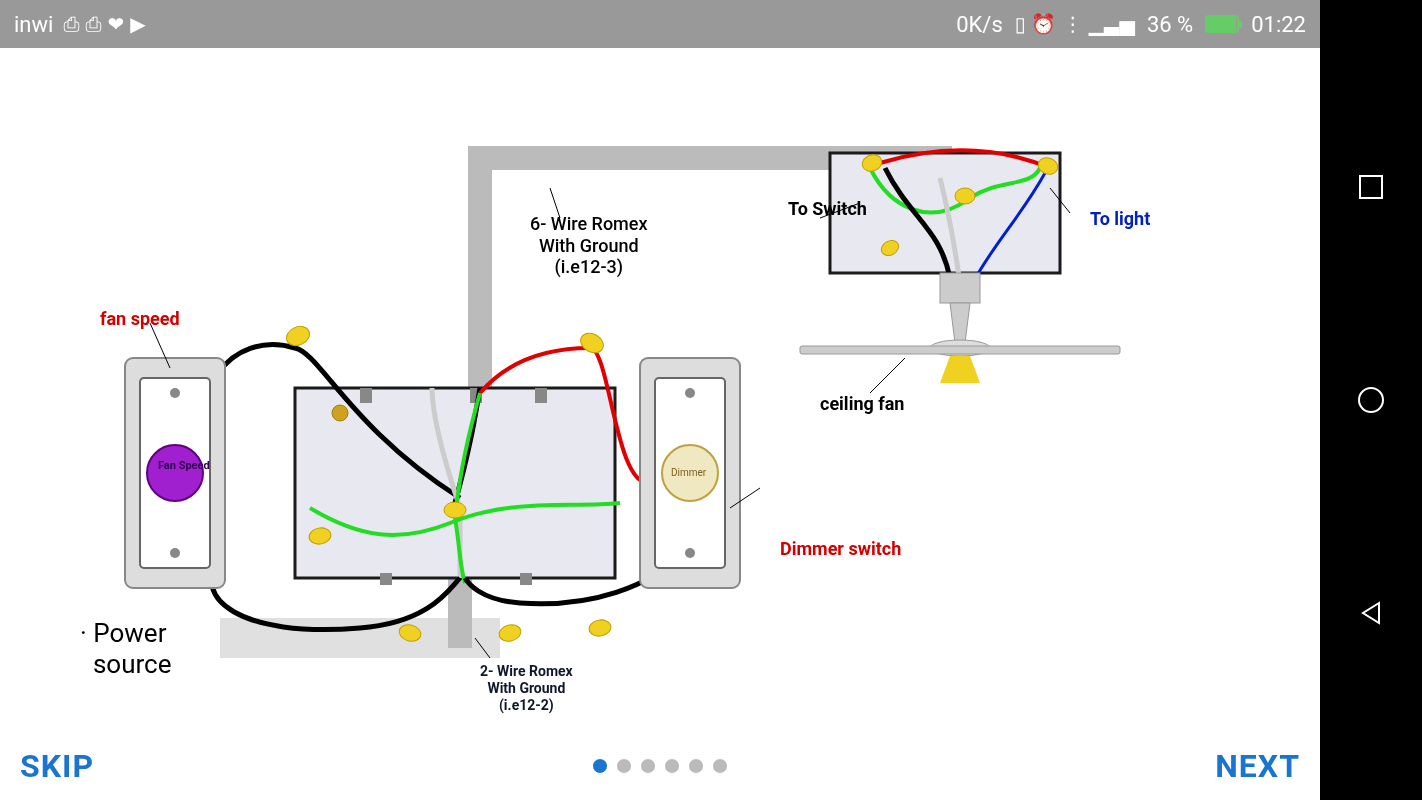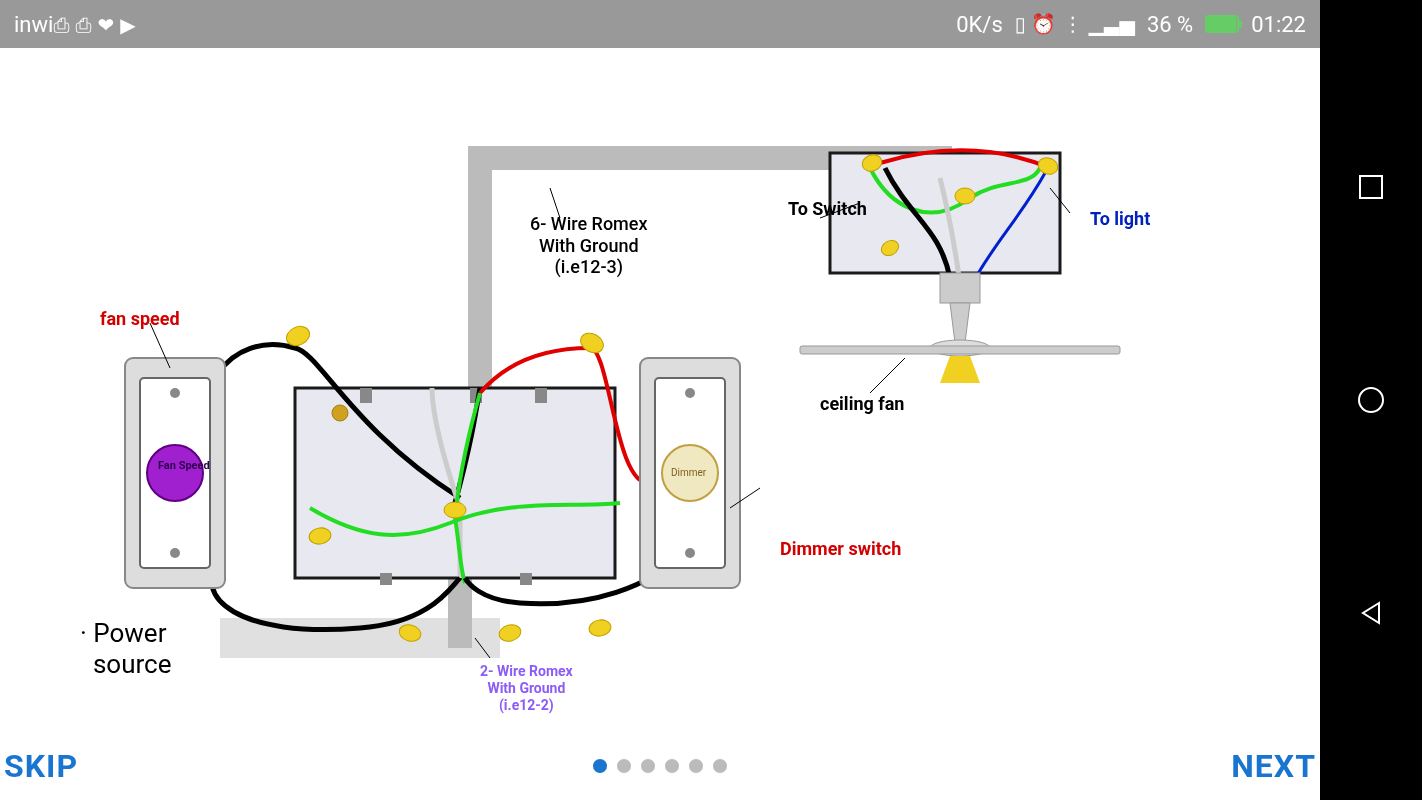--- a/index.html
+++ b/index.html
@@ -39,21 +39,22 @@
   background: #999;
   color: #fff;
   display: flex;
   align-items: center;
   justify-content: space-between;
   padding: 0 14px;
   font-size: 22px;
 }
 .status-left {
   display: flex;
-  align-items: flex-end;
+  align-items: flex-start;
+  gap: 10px;
 }
 .status-right {
   display: flex;
   align-items: center;
   gap: 12px;
 }
 .status-icons {
   display: flex;
   gap: 6px;
   font-size: 20px;
@@ -89,21 +90,21 @@
   font-weight: bold;
   font-size: 18px;
 }
 .label-black {
   color: #000;
   font-size: 18px;
   font-weight: 500;
 }
 .label-small {
   font-size: 14px;
-  color: #8b5cf6;
+  color: #0f172a;
 }
 .junction-box {
   stroke: #1a1a1a;
   stroke-width: 3;
   fill: #e8e8f0;
 }
 .ceiling-box {
   stroke: #1a1a1a;
   stroke-width: 3;
   fill: #e8e8f0;
@@ -114,21 +115,21 @@
 .wire-red { stroke: #e00000; stroke-width: 4; fill: none; }
 .wire-blue { stroke: #0020d0; stroke-width: 3; fill: none; }
 .wire-nut { fill: #f0d020; stroke: #c0a000; stroke-width: 1; }
 .cable { stroke: #bbb; stroke-width: 24; fill: none; }
 .floor-shadow { fill: #e0e0e0; }
 .footer {
   height: 68px;
   display: flex;
   align-items: center;
   justify-content: space-between;
-  padding: 0 4px;
+  padding: 0 20px;
   position: relative;
 }
 .skip-btn, .next-btn {
   color: #1a75d1;
   font-weight: bold;
   font-size: 32px;
   letter-spacing: 1px;
 }
 .dots {
   position: absolute;

